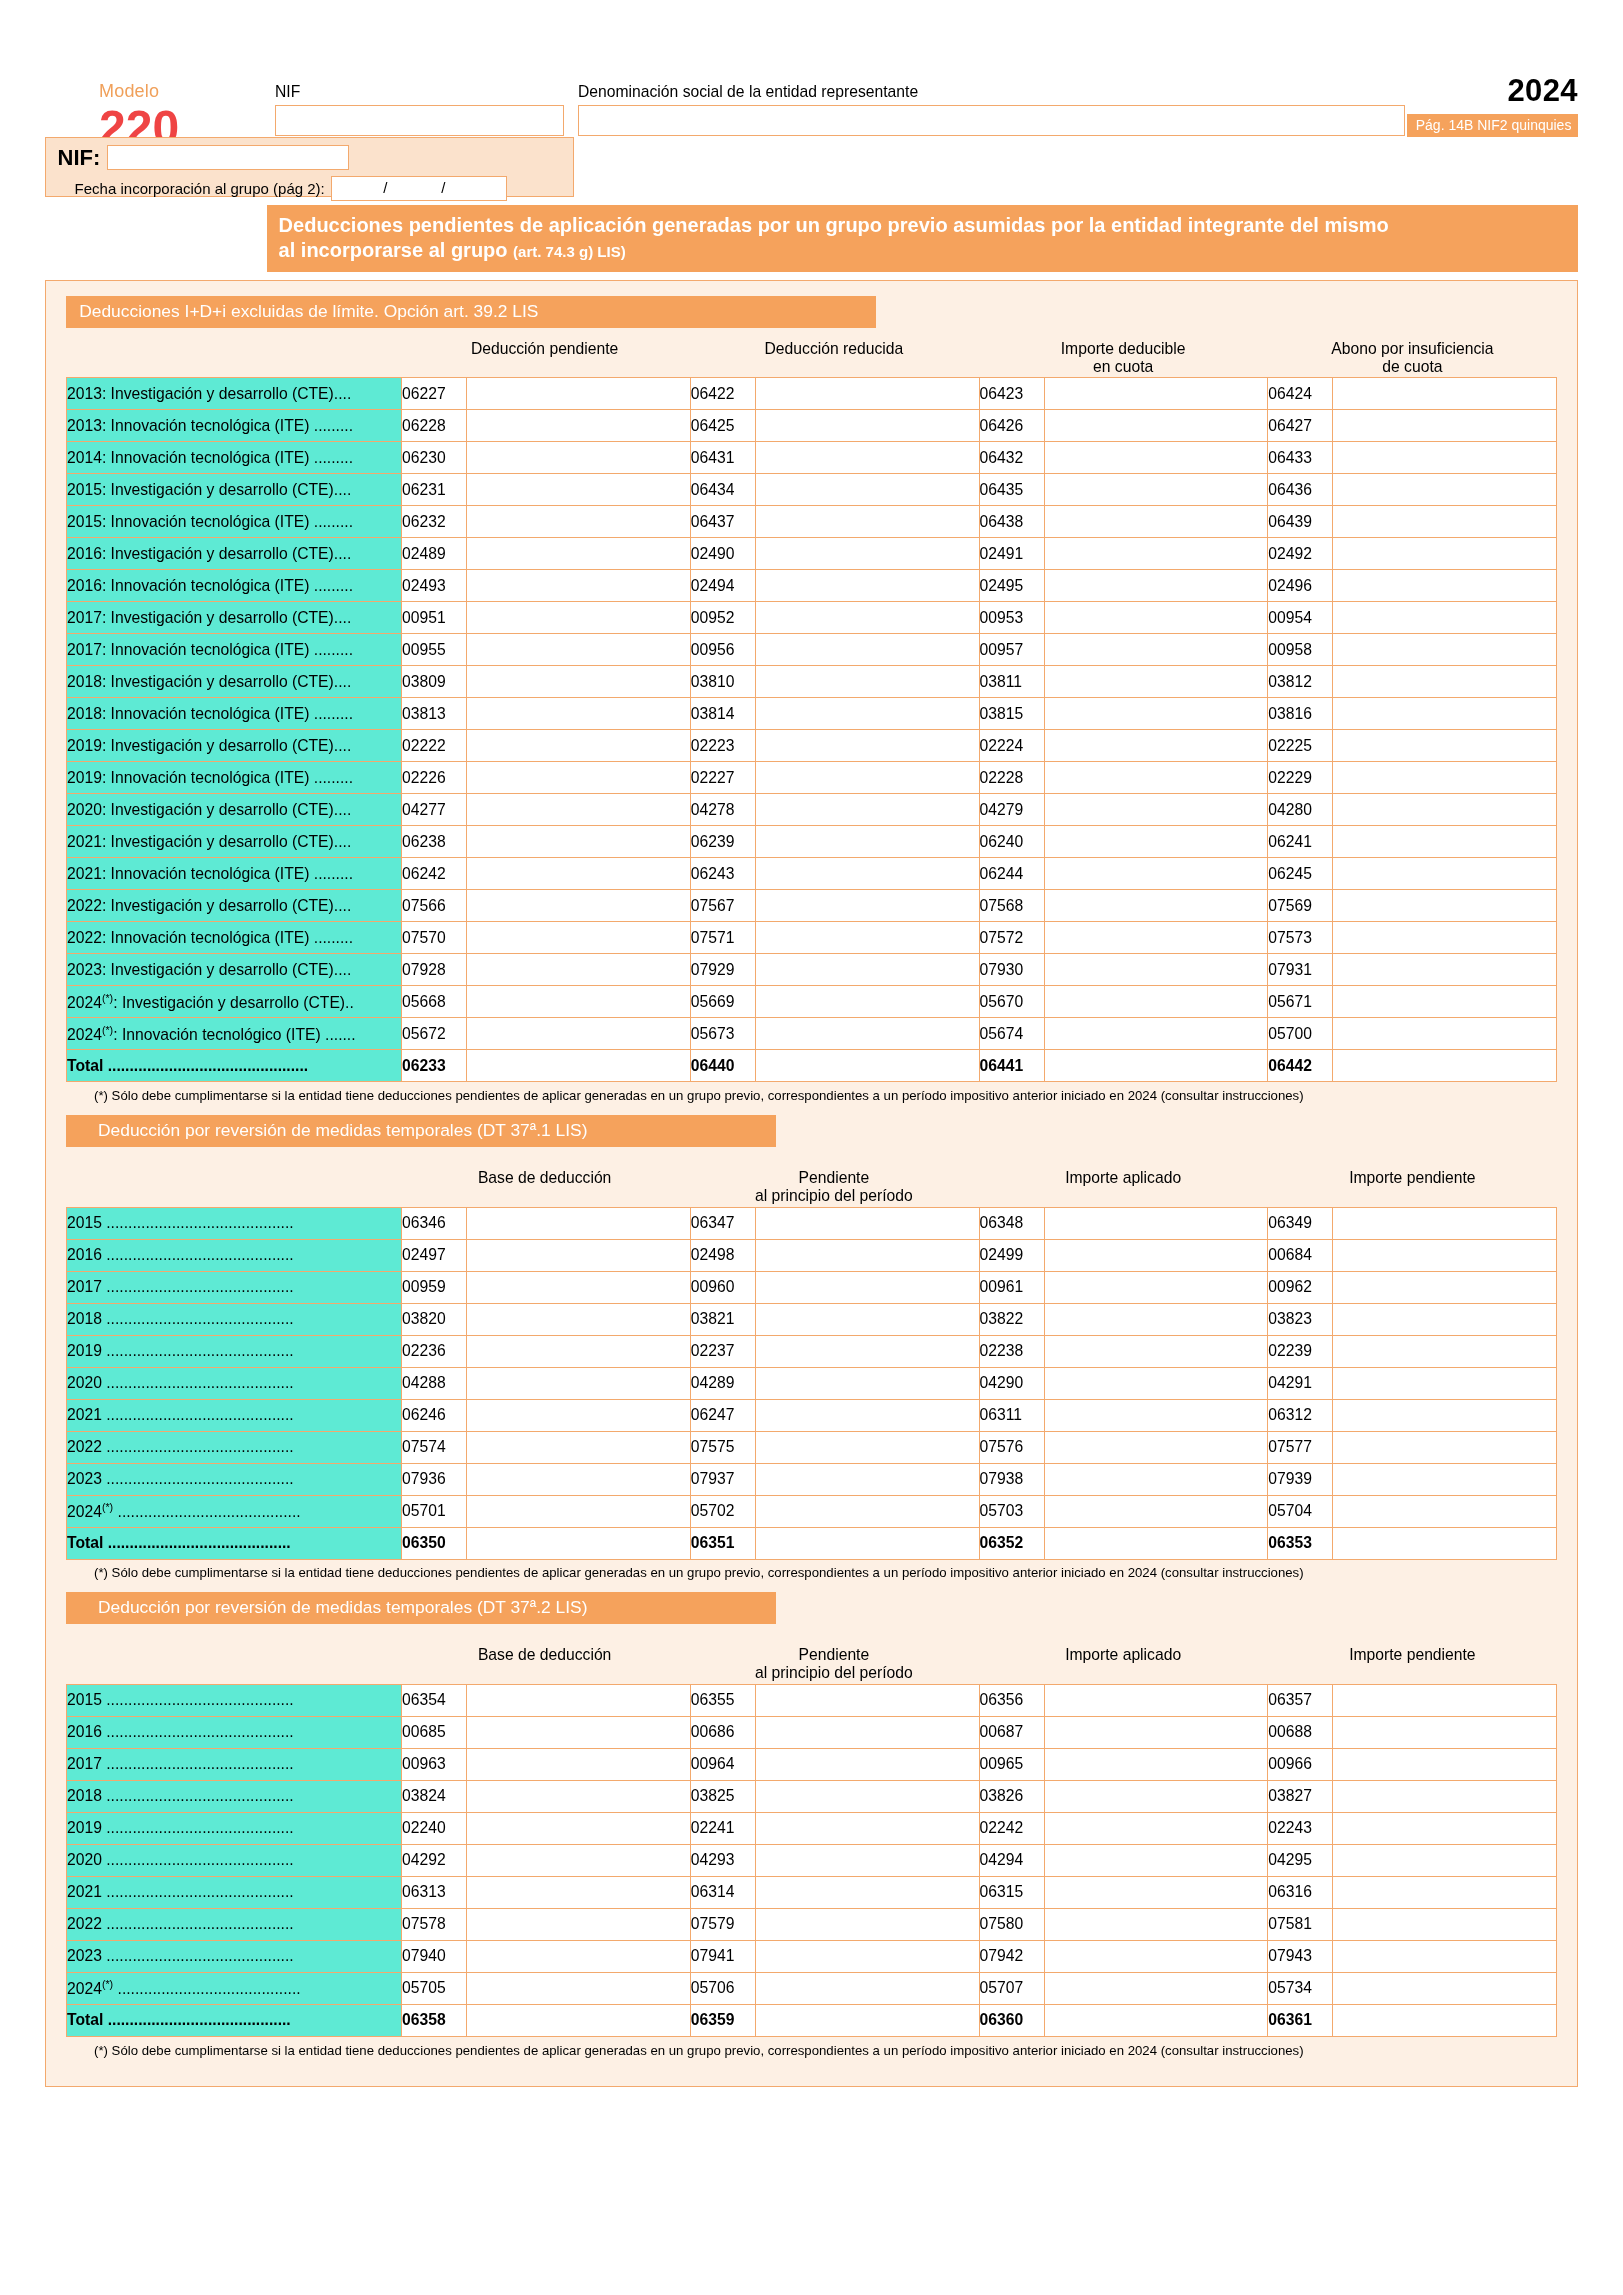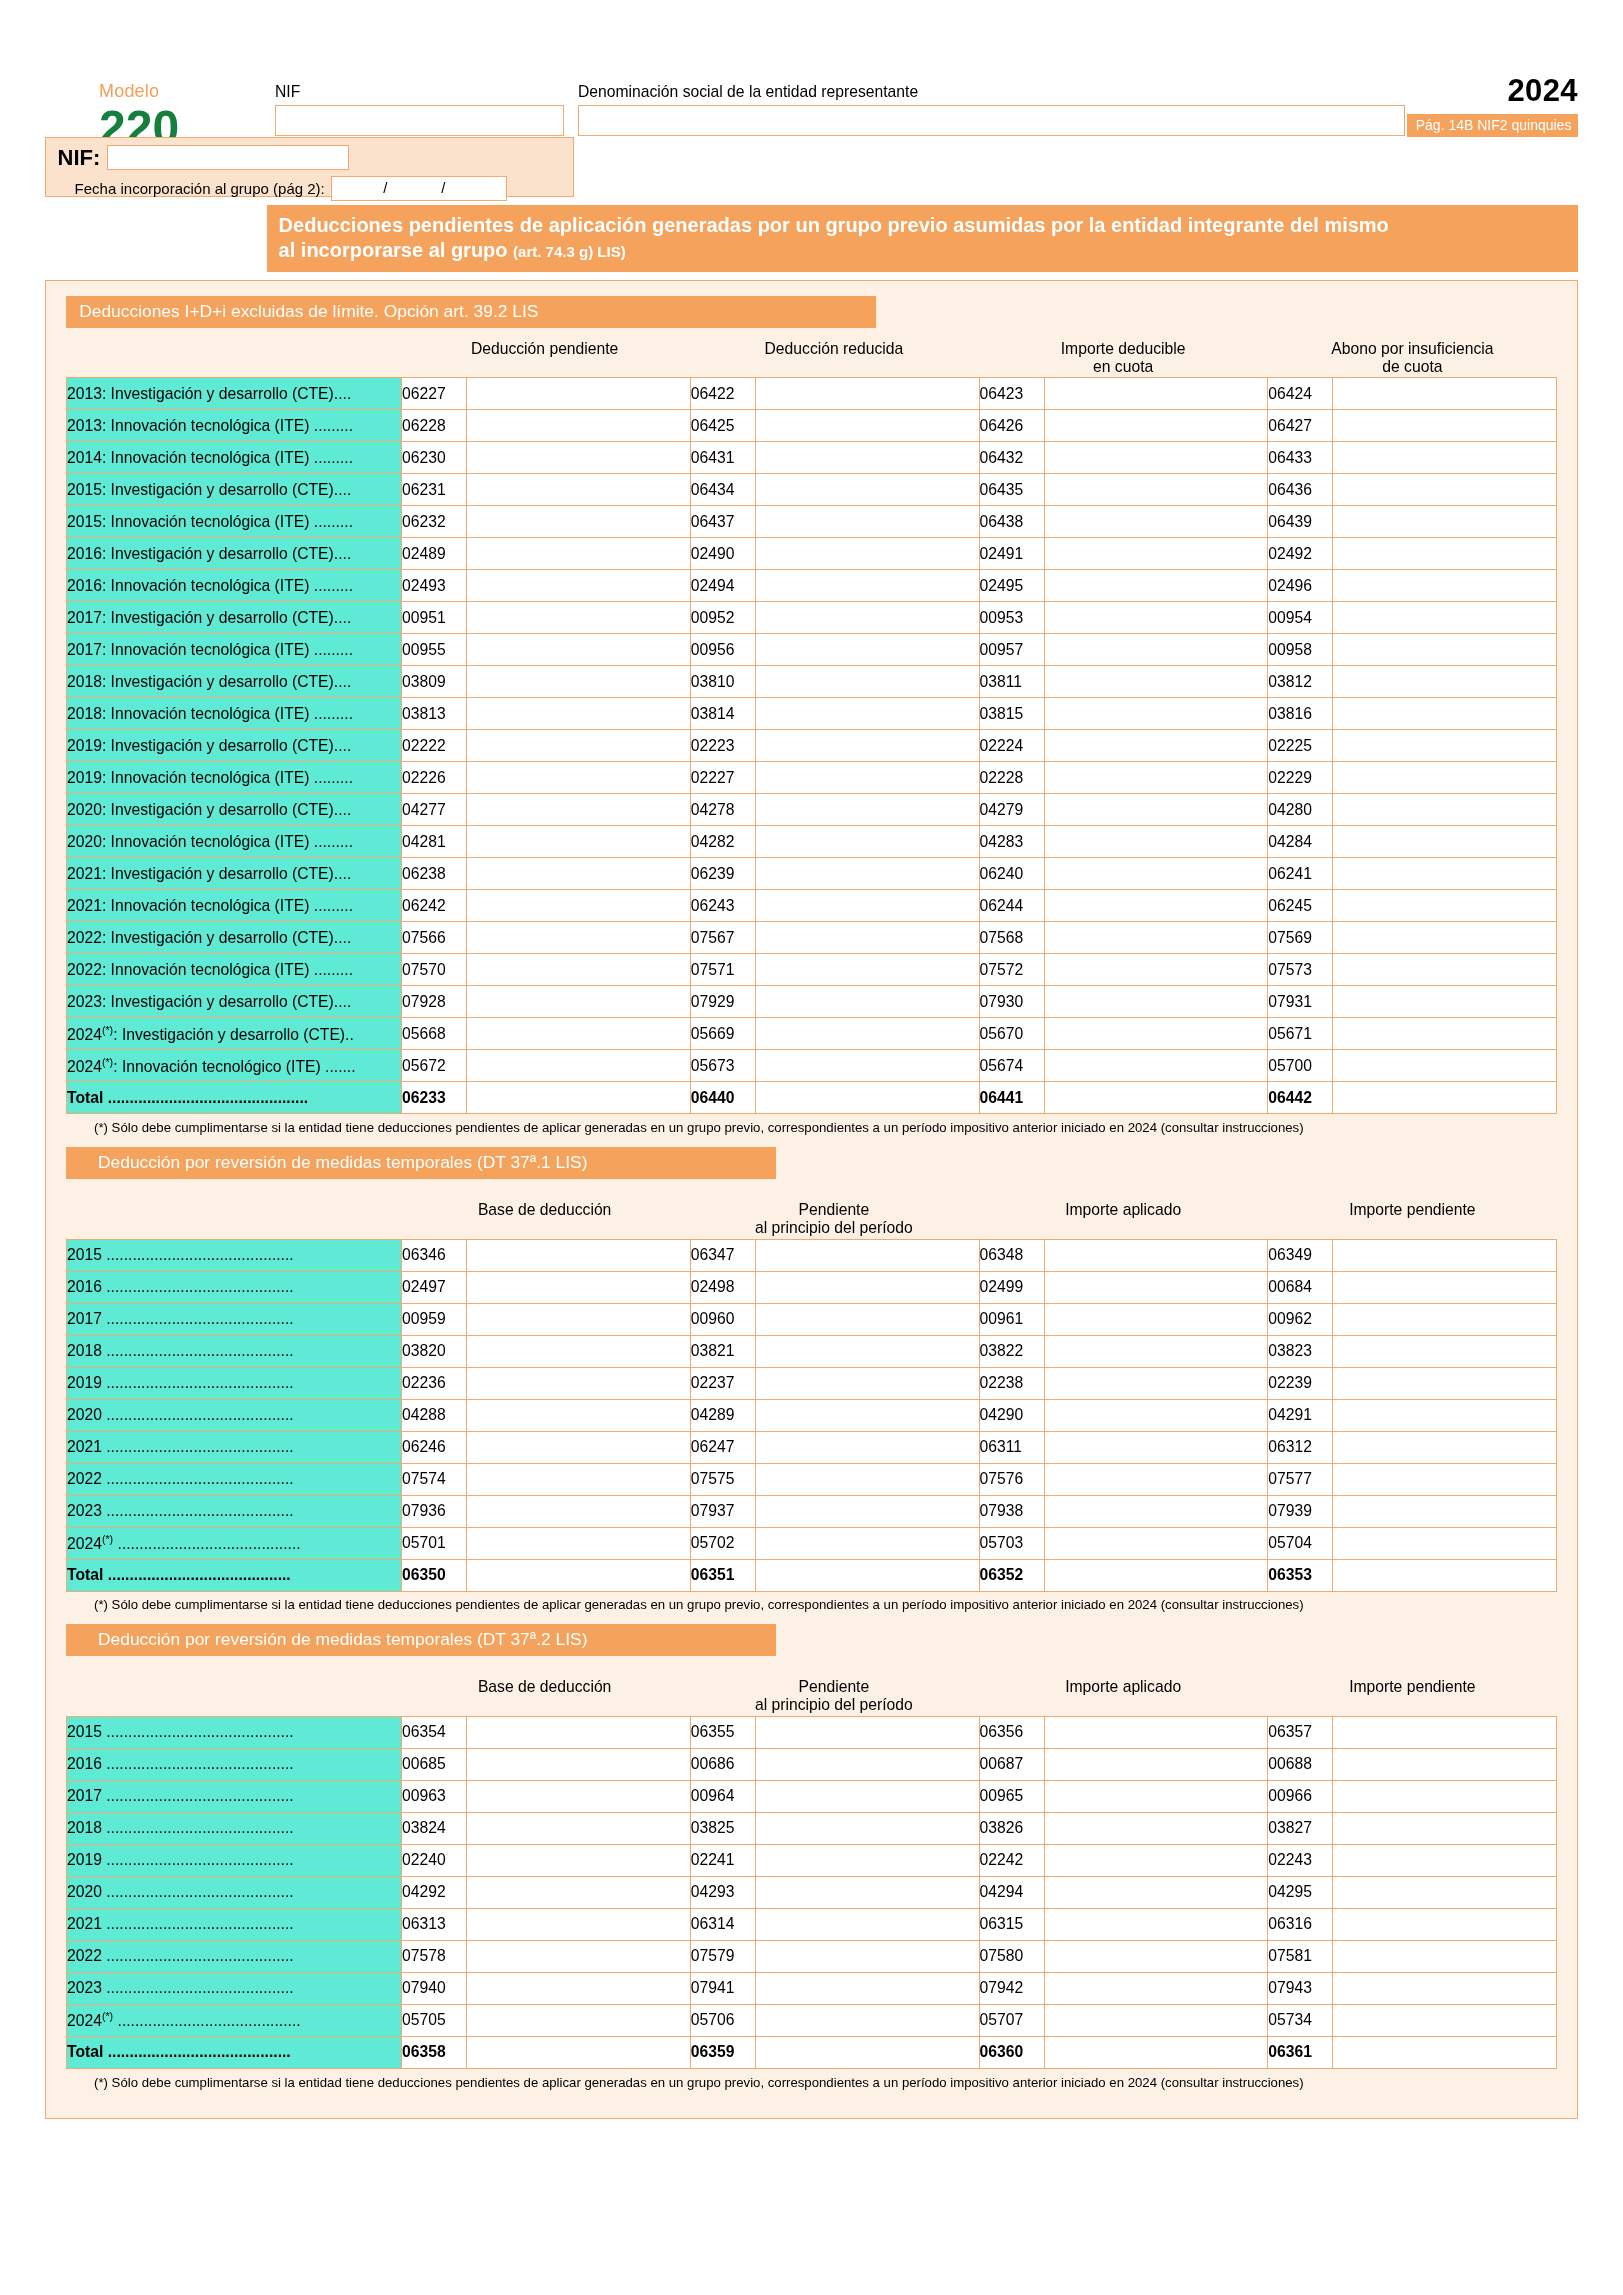--- a/index.html
+++ b/index.html
@@ -31,21 +31,21 @@
     left: 54px;
     top: 48px;
     width: 124px;
   }
   .modelo-label {
     color: #f0a05a;
     font-size: 18px;
     letter-spacing: 0.2px;
   }
   .modelo-num {
-    color: #15803d;
+    color: #ef4444;
     font-size: 48px;
     font-weight: bold;
     line-height: 46px;
     margin-top: 3.3px;
   }
   .nif-head {
     position: absolute;
     left: 230px;
     top: 50px;
     width: 289px;
@@ -448,31 +448,20 @@
             <td class="code">04277</td>
             <td class="val"></td>
             <td class="code">04278</td>
             <td class="val"></td>
             <td class="code">04279</td>
             <td class="val"></td>
             <td class="code">04280</td>
             <td class="val"></td>
           </tr>
           <tr>
-            <td class="rowlabel">2020: Innovación tecnológica (ITE) .........</td>
-            <td class="code">04281</td>
-            <td class="val"></td>
-            <td class="code">04282</td>
-            <td class="val"></td>
-            <td class="code">04283</td>
-            <td class="val"></td>
-            <td class="code">04284</td>
-            <td class="val"></td>
-          </tr>
-          <tr>
             <td class="rowlabel">2021: Investigación y desarrollo (CTE)....</td>
             <td class="code">06238</td>
             <td class="val"></td>
             <td class="code">06239</td>
             <td class="val"></td>
             <td class="code">06240</td>
             <td class="val"></td>
             <td class="code">06241</td>
             <td class="val"></td>
           </tr>

